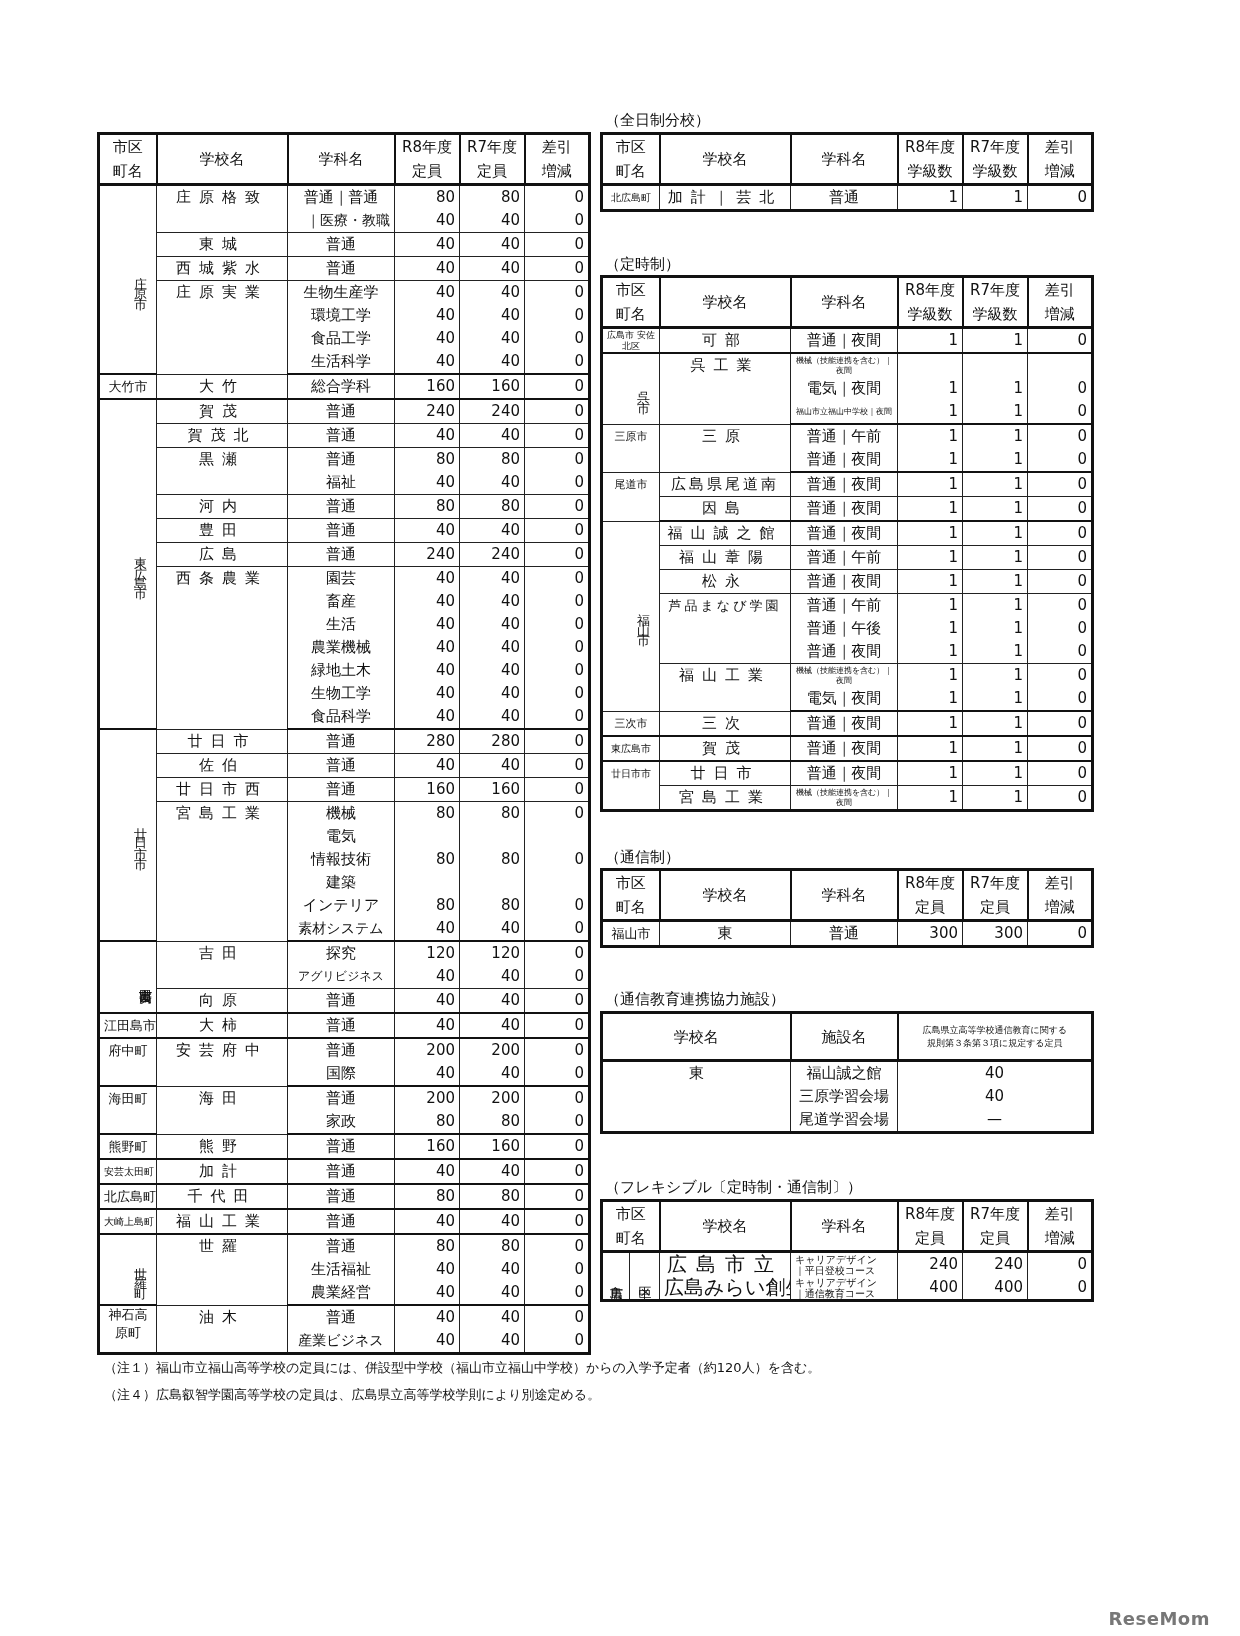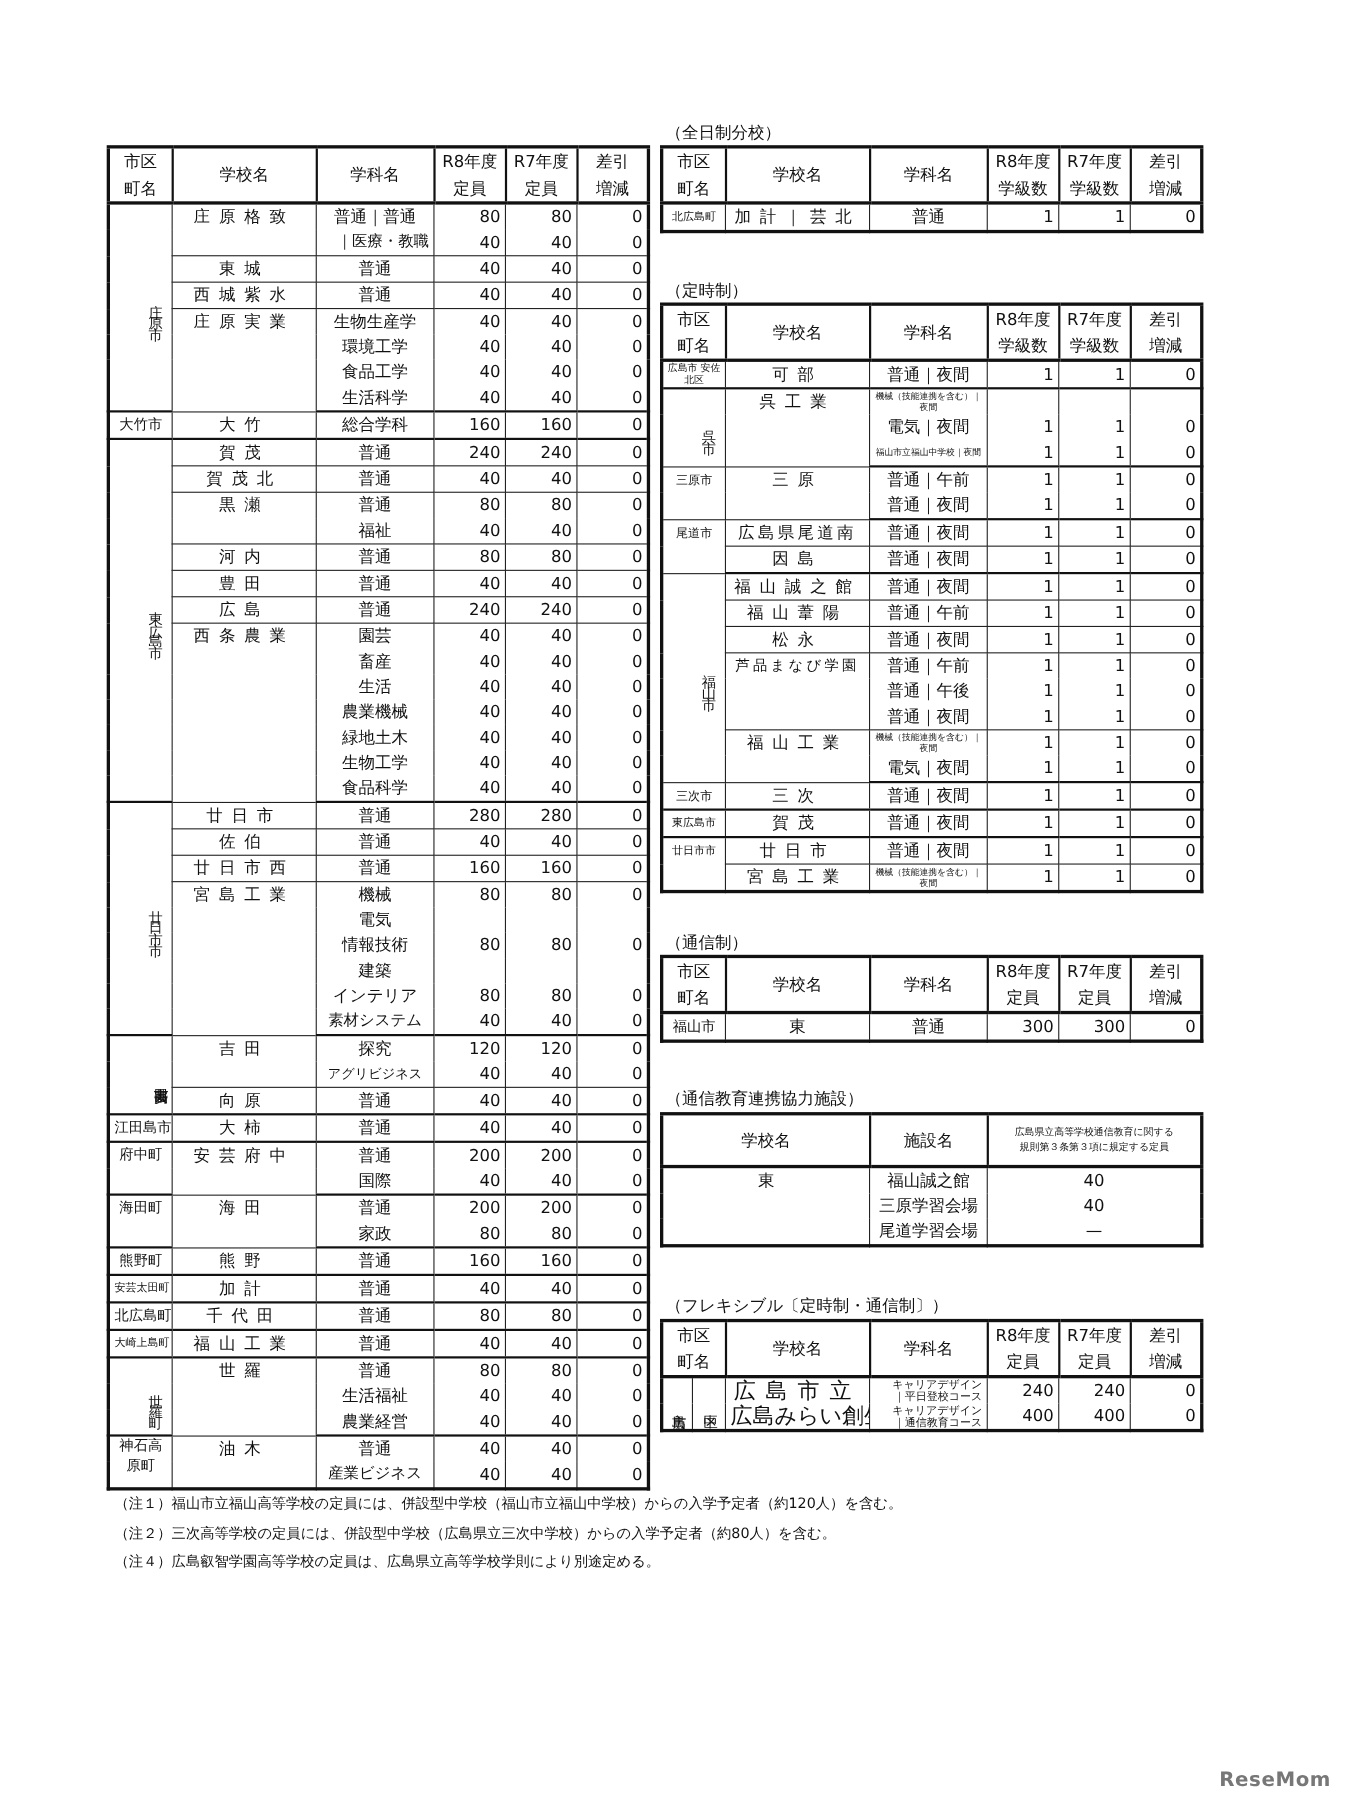--- a/index.html
+++ b/index.html
@@ -12,21 +12,21 @@
     border: 1px solid #222; padding: 0 4px; font-weight: normal;
     font-size: 15px; line-height: 23px; height: 23px; white-space: nowrap; overflow: hidden;
   }
   th { font-size: 15px; line-height: 24px; text-align: center; }
   .num { text-align: right; padding-right: 4px; }
   .ctr { text-align: center; }
   .muni { font-size: 13px; text-align: center; vertical-align: top; }
   .muni-sm { font-size: 10px; text-align: center; vertical-align: top; }
   .vert { writing-mode: vertical-rl; text-orientation: upright; font-size: 13px; letter-spacing: 10px; vertical-align: top; text-align: center; padding-top: 4px; }
   .school { text-align: center; letter-spacing: 8px; vertical-align: top; }
-  .dept-sm { font-size: 10px; text-align: right; line-height: 11px; }
+  .dept-sm { font-size: 10px; text-align: left; line-height: 11px; }
   .outer { border: 3px solid #111; }
   .outer th { border-bottom: 3px solid #111; border-top: 3px solid #111; border-left: 2px solid #111; border-right: 2px solid #111; }
   .section-title { position: absolute; font-size: 15px; }
   .notes { position: absolute; left: 104px; top: 1355px; font-size: 13px; line-height: 26.5px; }
   .logo { position: absolute; right: 30px; top: 1608px; font-size: 18px; font-weight: bold; color: #777; letter-spacing: 0.5px; }
   .hdr-small { font-size: 9px; line-height: 13px; }
   .facility td { height: 23px; }
 </style>
 </head>
 <body>
@@ -685,17 +685,16 @@
       <td class="dept-sm" style="border-top:none"><span>キャリアデザイン</span><br><span>｜通信教育コース</span></td>
       <td class="num" style="border-top:none">400</td>
       <td class="num" style="border-top:none">400</td>
       <td class="num" style="border-top:none">0</td>
     </tr>
   </tbody>
 </table>
 
 <div class="notes">
   <div>（注１）福山市立福山高等学校の定員には、併設型中学校（福山市立福山中学校）からの入学予定者（約120人）を含む。</div>
-  <div>（注２）三次高等学校の定員には、併設型中学校（広島県立三次中学校）からの入学予定者（約80人）を含む。</div>
   <div>（注４）広島叡智学園高等学校の定員は、広島県立高等学校学則により別途定める。</div>
 </div>
 
 <div class="logo">ReseMom</div>
 
 </body></html>

